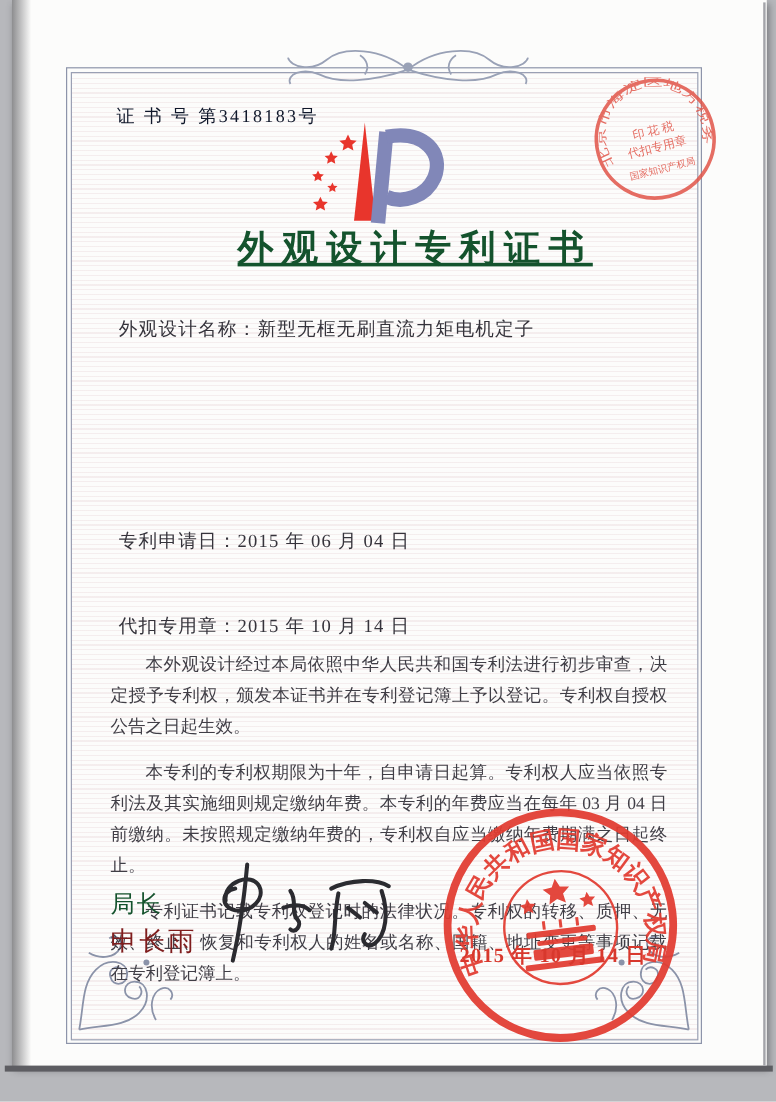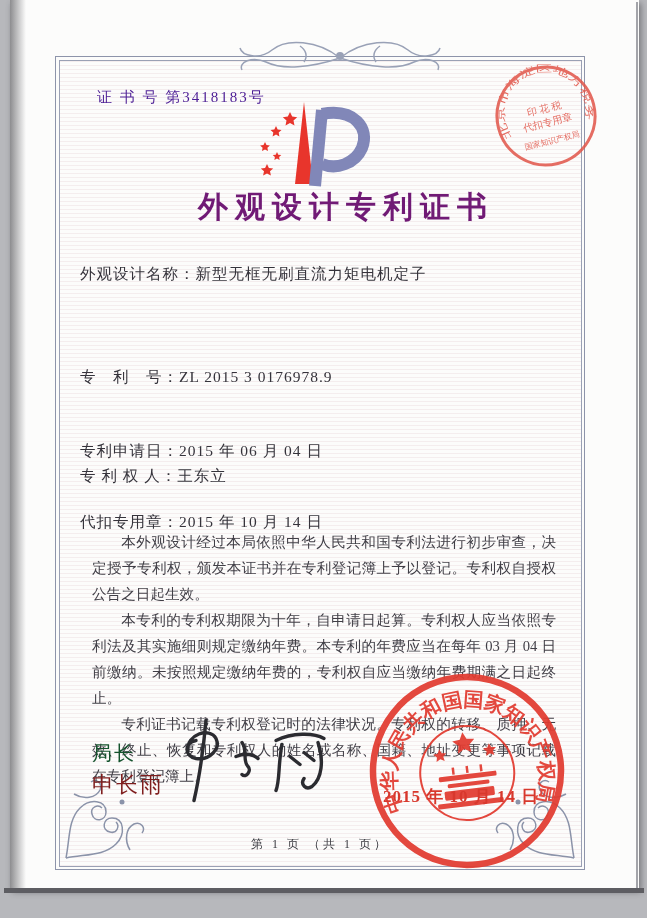--- a/index.html
+++ b/index.html
@@ -46,44 +46,44 @@
   }
   .flourish-top {
     position:absolute; left:190px; top:34px; width:300px; height:44px;
   }
   .corner-orn { position:absolute; width:92px; height:92px; }
   .corner-bl { left:60px;  top:772px; transform:scaleY(-1); }
   .corner-br { left:488px; top:772px; transform:scale(-1,-1); }
 
   .cert-number {
     position:absolute; left:97px; top:88px;
-    font-size:15px; letter-spacing:2px; color:#4c1d95;
+    font-size:15px; letter-spacing:2px; color:#0f172a;
   }
 
   .logo { position:absolute; left:250px; top:100px; width:130px; height:90px; }
 
   .title {
     position:absolute; left:55px; top:187px; width:582px;
     text-align:center; font-size:30px; font-weight:bold;
-    letter-spacing:7px; color:#701a75;
+    letter-spacing:7px; color:#14532d;text-decoration:underline;
   }
 
   .field-row {
-    position:absolute; left:80px; width:460px;
+    position:absolute; left:99px; width:460px;
     font-size:15.5px; color:#35333b; letter-spacing:1px; white-space:nowrap;
   }
   .row-0 { top:264px; } .row-1 { top:316px; } .row-2 { top:367px; }
   .row-3 { top:417px;margin-top:24px; } .row-4 { top:466px; } .row-5 { top:512px; }
 
   .body-text {
     position:absolute; left:92px; top:529px; width:464px;
     font-size:14.6px; line-height:26px; color:#403e46;
     text-align:justify;
   }
-  .body-text p { text-indent:2em; }
+  .body-text p { text-indent:2em;margin-top:12px; }
 
   .sig-title { position:absolute; left:92px; top:740px; font-size:20px; color:#14532d; letter-spacing:2px; }
   .sig-name  { position:absolute; left:92px; top:770px; font-size:22px; color:#7f1d1d; letter-spacing:2px; }
   .signature-svg { position:absolute; left:158px; top:710px; width:200px; height:100px; }
 
   .tax-seal { position:absolute; left:492px; top:62px; width:108px; height:108px; transform:rotate(-14deg); opacity:.85; }
   .main-seal { position:absolute; left:366px; top:670px; width:202px; height:202px; transform:rotate(-7deg); opacity:.93; }
   .seal-date {
     position:absolute; left:383px; top:785px; font-size:17px; font-weight:bold;
     color:#d8382d; letter-spacing:1px; white-space:nowrap;
@@ -150,23 +150,21 @@
     <polygon points="54,2 63,84 45,84" fill="#e8352c"></polygon>
     <g stroke="#8187b8" stroke-width="12" fill="none">
       <path d="M72,10 L65,86"></path>
       <path d="M72,14 C104,8 120,28 112,48 C105,64 86,70 72,64"></path>
     </g>
   </svg>
 
   <div class="title">外观设计专利证书</div>
 
   <div class="field-row row-0"><span>外观设计名称：</span><span>新型无框无刷直流力矩电机定子</span></div>
-  <div class="field-row row-2"><span>专　利　号：</span><span>ZL 2015 3 0176978.9</span></div>
   <div class="field-row row-3"><span>专利申请日：</span><span>2015 年 06 月 04 日</span></div>
-  <div class="field-row row-4"><span>专 利 权 人：</span><span>王东立</span></div>
   <div class="field-row row-5"><span>代扣专用章：</span><span>2015 年 10 月 14 日</span></div>
 
   <div class="body-text">
     <p>本外观设计经过本局依照中华人民共和国专利法进行初步审查，决定授予专利权，颁发本证书并在专利登记簿上予以登记。专利权自授权公告之日起生效。</p>
     <p>本专利的专利权期限为十年，自申请日起算。专利权人应当依照专利法及其实施细则规定缴纳年费。本专利的年费应当在每年 03 月 04 日前缴纳。未按照规定缴纳年费的，专利权自应当缴纳年费期满之日起终止。</p>
     <p>专利证书记载专利权登记时的法律状况。专利权的转移、质押、无效、终止、恢复和专利权人的姓名或名称、国籍、地址变更等事项记载在专利登记簿上。</p>
   </div>
 
   <div class="sig-title">局长</div>
   <div class="sig-name">申长雨</div>
@@ -215,17 +213,16 @@
       <rect x="76" y="119" width="50" height="9" rx="1.5"></rect>
       <rect x="68" y="131" width="66" height="5" rx="1.5"></rect>
       <rect x="86" y="96" width="2.5" height="7"></rect>
       <rect x="100" y="96" width="2.5" height="7"></rect>
       <rect x="114" y="96" width="2.5" height="7"></rect>
     </g>
   </svg>
 
   <div class="seal-date">2015 年 10 月 14 日</div>
 
-  <div class="footer">第 1 页 （共 1 页）</div>
 
   <div class="page-bottom-edge"></div>
   <div class="page-right-edge"></div>
 </div>
 
 </body></html>

